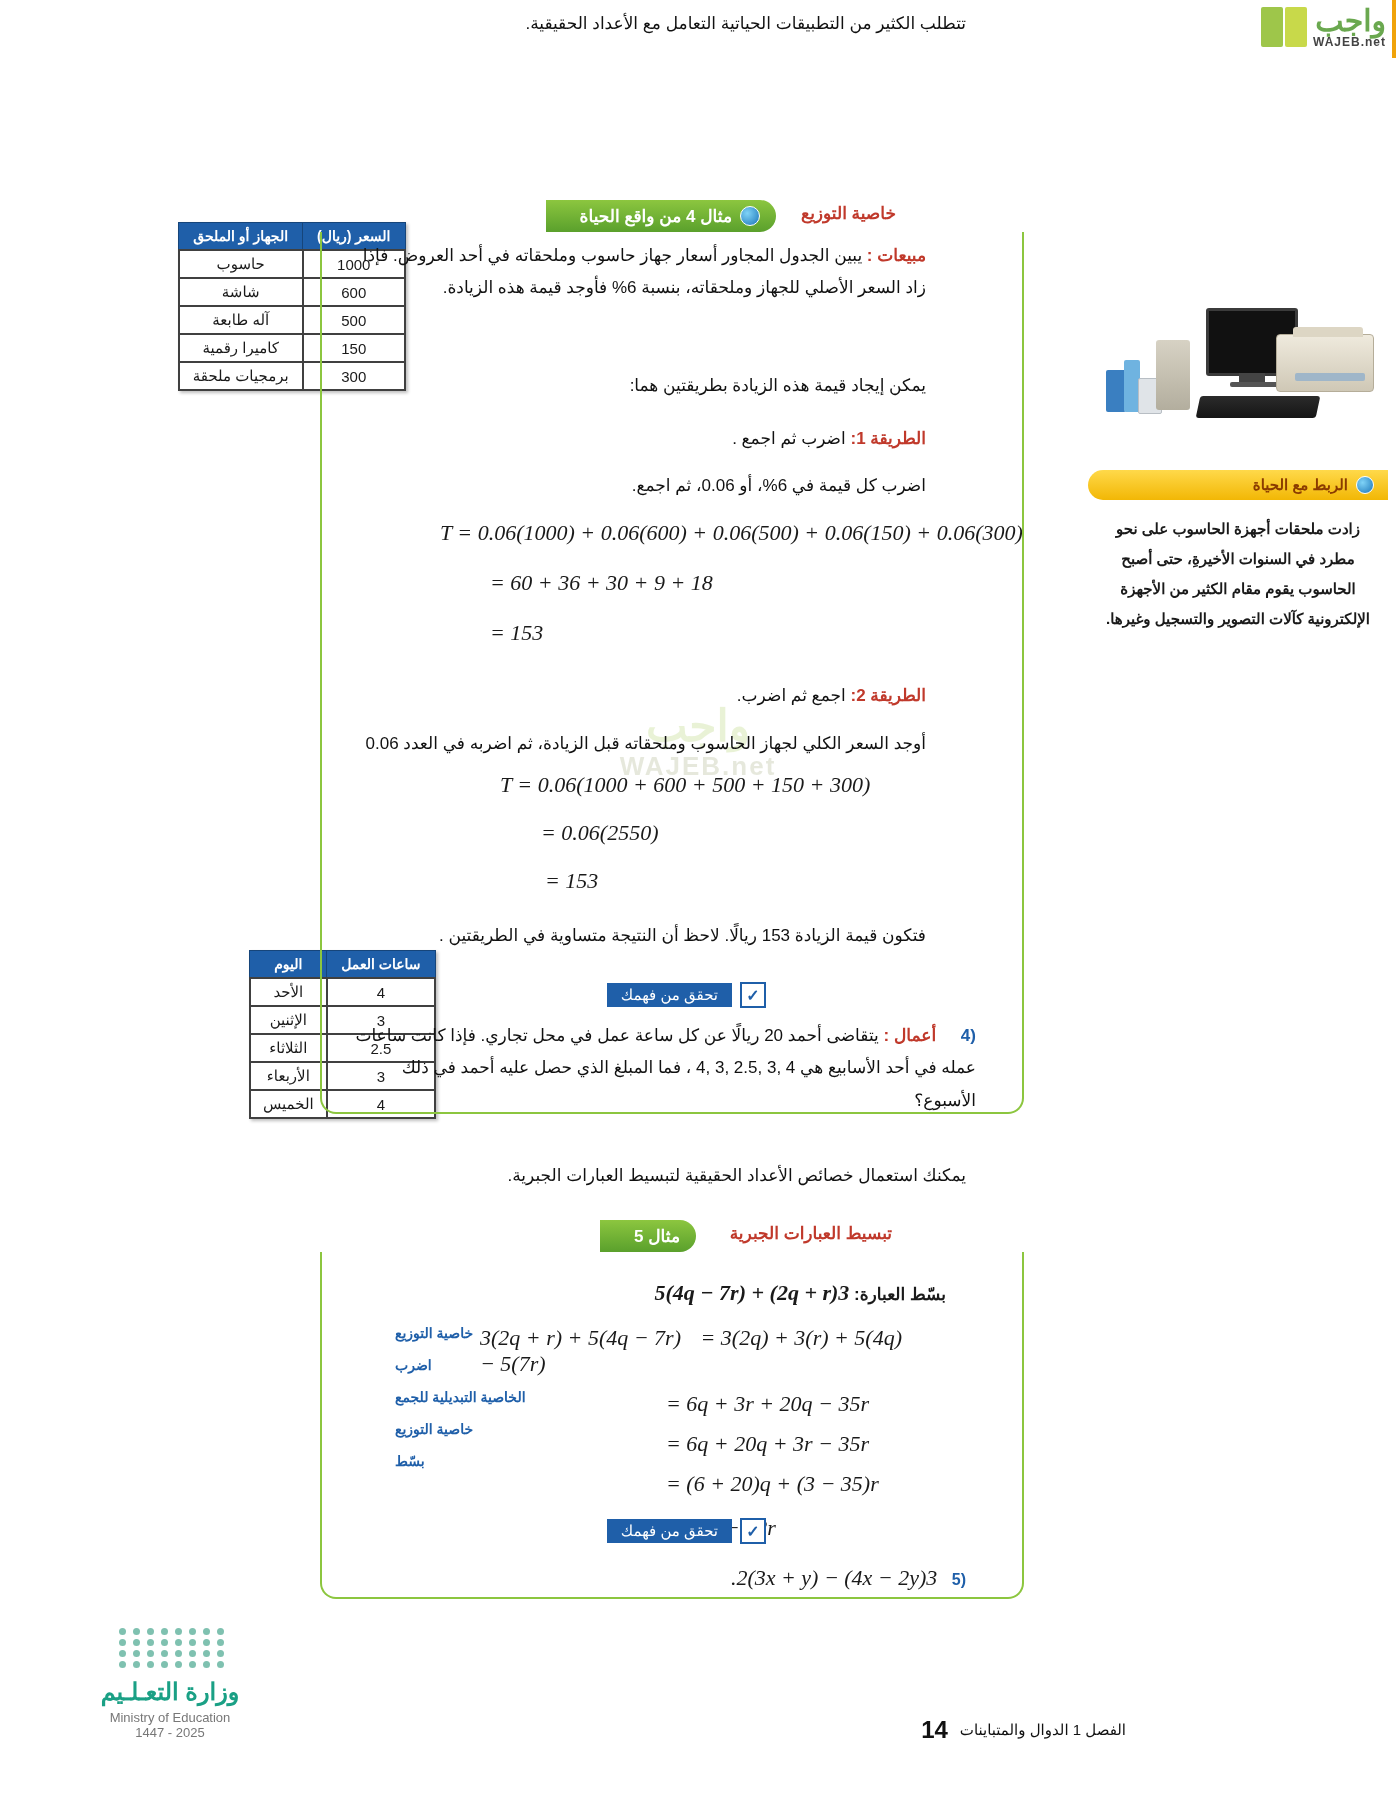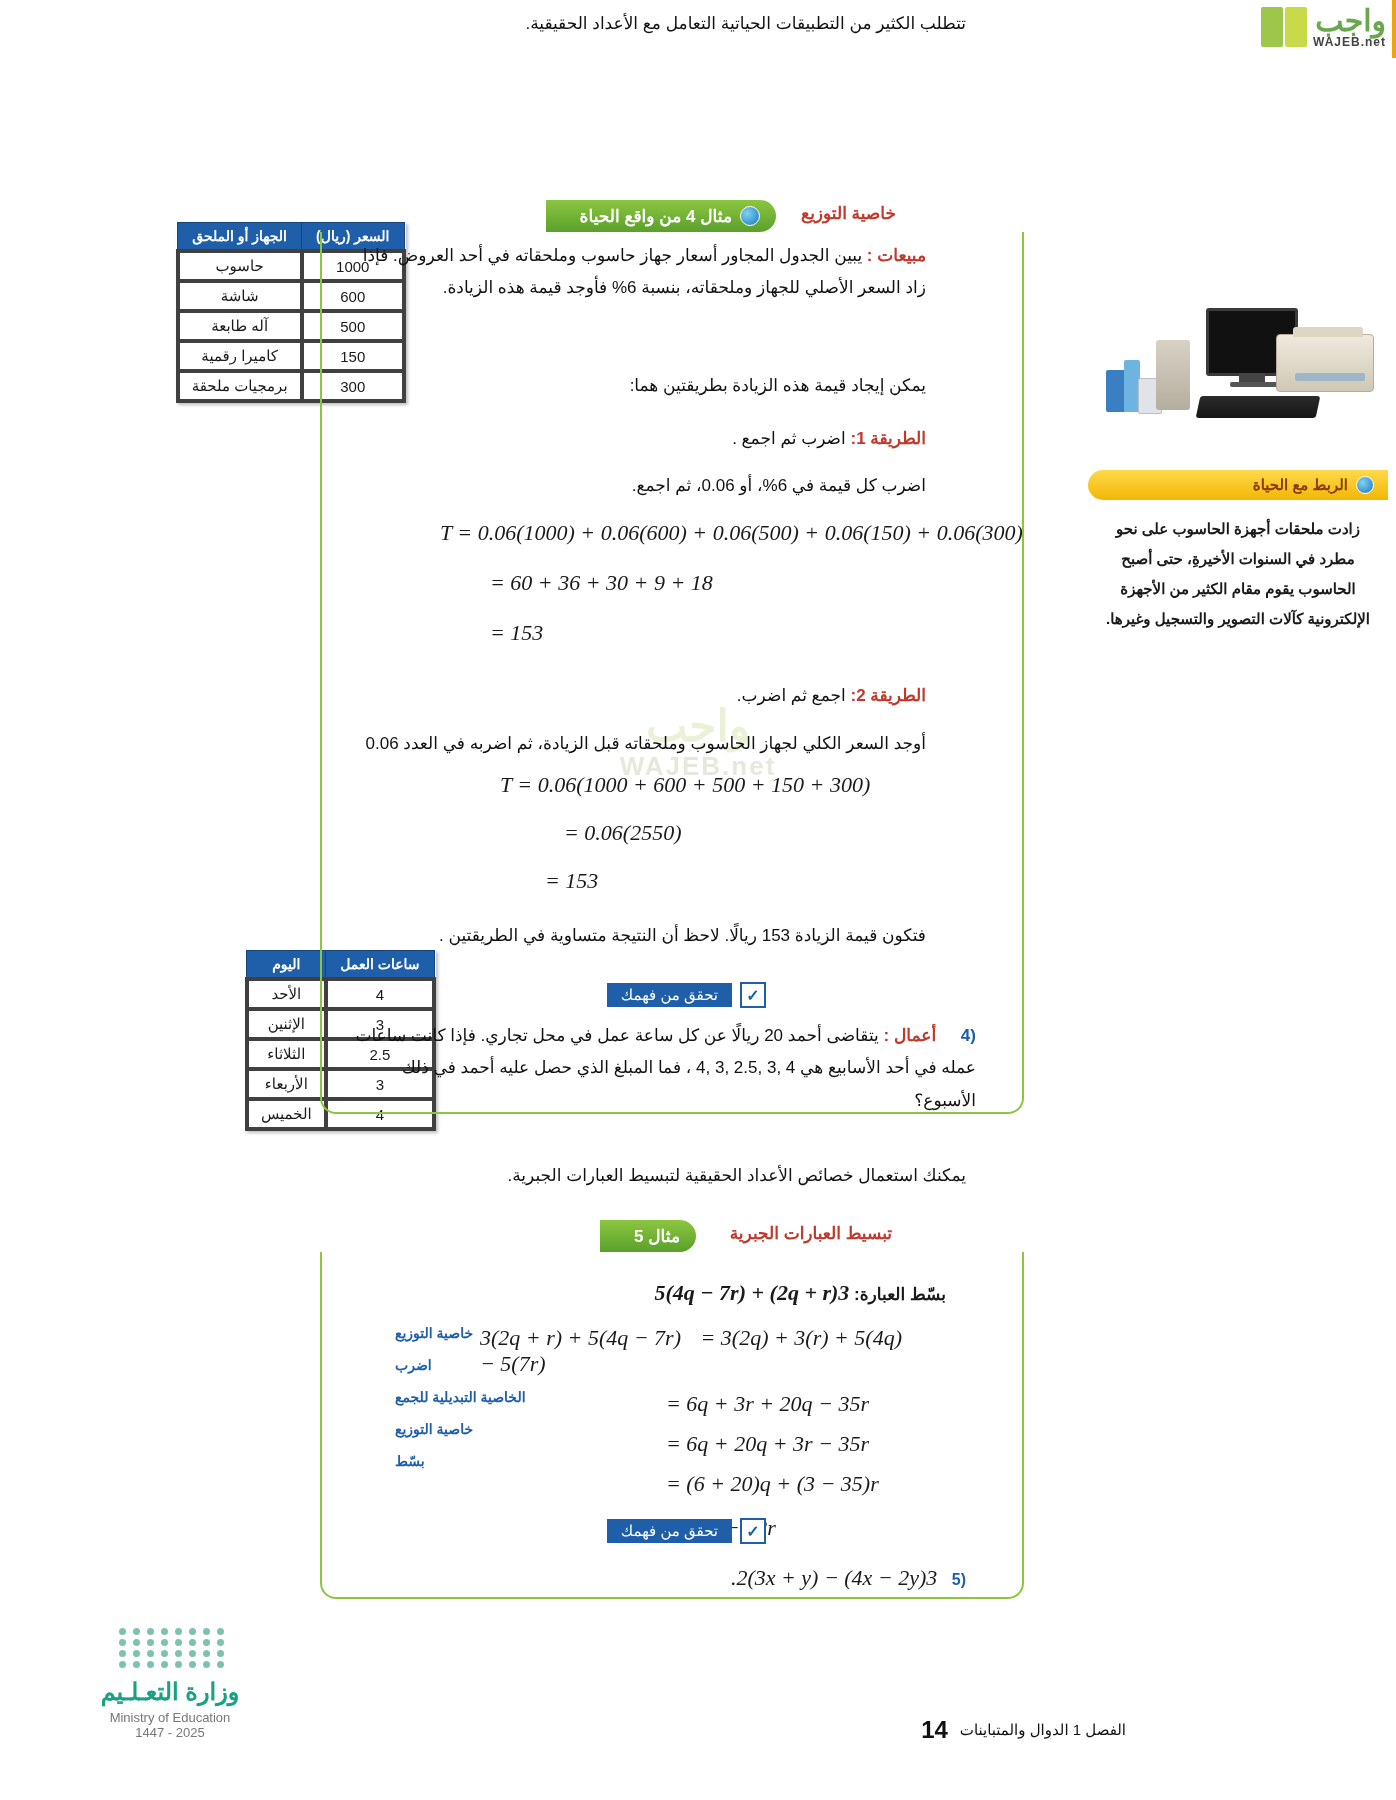--- a/index.html
+++ b/index.html
@@ -53,21 +53,21 @@
   
   table.data{
     border-collapse:collapse;font-size:15px;background:#fff;
     box-shadow:2px 2px 3px rgba(0,0,0,.25);
   }
   table.data th{
     background:#1f5fa9;color:#fff;font-weight:bold;font-size:14px;
     padding:5px 14px;border:1px solid #16457a;text-align:center;
   }
   table.data td{
-    border:4px solid #404040;padding:4px 12px;text-align:center;font-size:15px;
+    border:2px solid #404040;padding:4px 12px;text-align:center;font-size:15px;
   }
   table.data td.lbl{text-align:center;}
 
   
   .para{font-size:17px;line-height:1.9;text-align:right;color:#111;}
   .kw{color:#c0392b;font-weight:bold;}
   .kw-blue{color:#1f5fa9;font-weight:bold;}
   .math{font-family:"Liberation Serif", serif;font-style:italic;font-size:22px;direction:ltr;text-align:left;}
 
   
@@ -232,21 +232,21 @@
   <div class="math" style="position:absolute;top:620px;left:490px;width:560px;">= 153</div>
 
   <div class="para" style="position:absolute;top:680px;right:470px;width:580px;">
     <span class="kw">الطريقة 2:</span>
     <span>اجمع ثم اضرب.</span>
   </div>
 
   <div class="para" style="position:absolute;top:728px;right:470px;width:570px;">أوجد السعر الكلي لجهاز الحاسوب وملحقاته قبل الزيادة، ثم اضربه في العدد 0.06</div>
 
   <div class="math" style="position:absolute;top:772px;left:500px;width:560px;">T = 0.06(1000 + 600 + 500 + 150 + 300)</div>
-  <div class="math" style="position:absolute;top:820px;left:564px;width:520px;">= 0.06(2550)</div>
+  <div class="math" style="position:absolute;top:820px;left:541px;width:520px;">= 0.06(2550)</div>
   <div class="math" style="position:absolute;top:868px;left:545px;width:520px;">= 153</div>
 
   <div class="para" style="position:absolute;top:920px;right:470px;width:590px;">فتكون قيمة الزيادة 153 ريالًا. لاحظ أن النتيجة متساوية في الطريقتين .</div>
 
   <div class="photo">
     <div class="boxes">
       <span class="b1"></span>
         <span class="b2"></span>
         <span class="b3"></span>
     </div>

